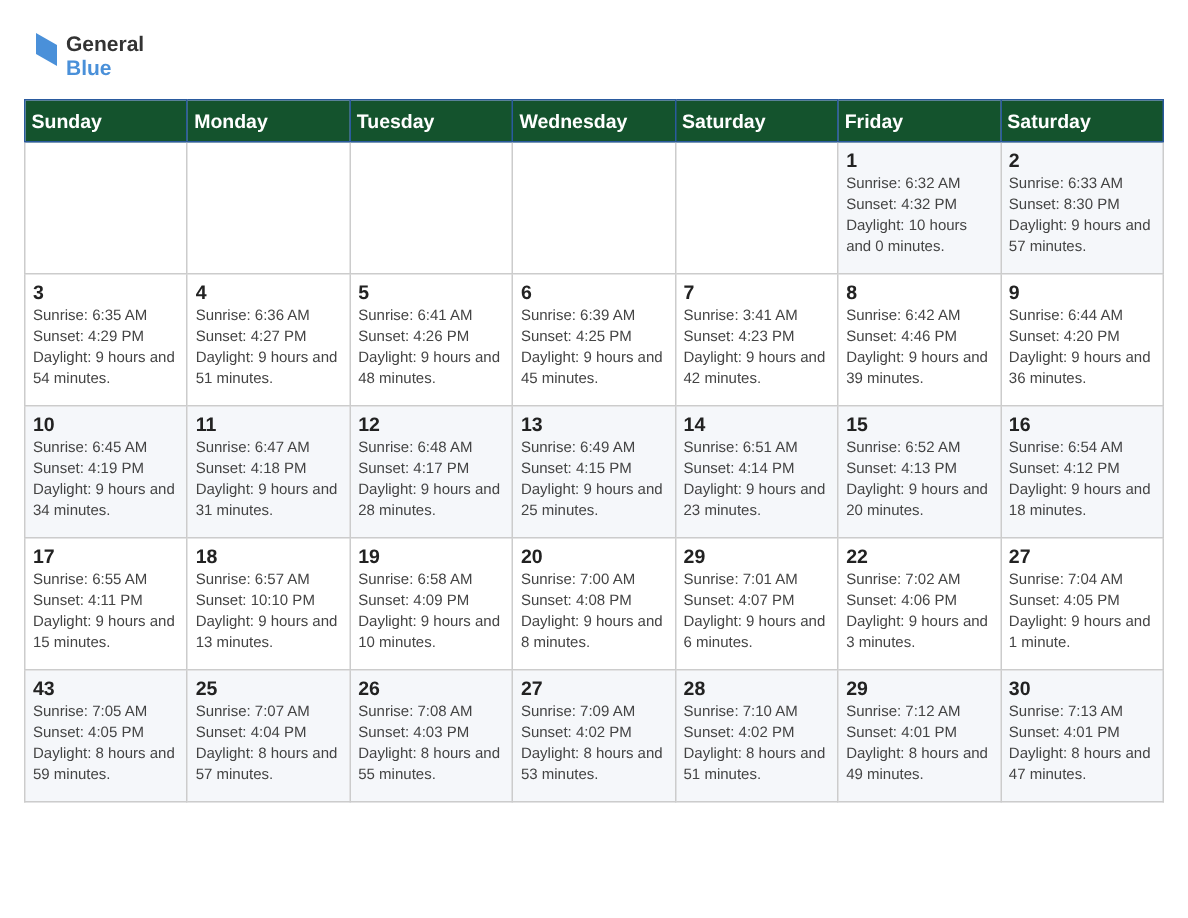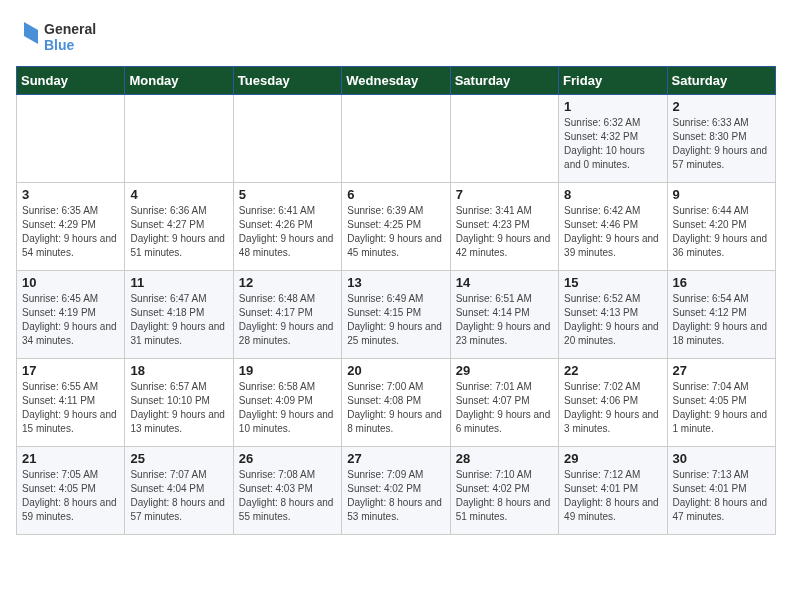--- a/index.html
+++ b/index.html
@@ -273,21 +273,21 @@
         <td>
           <span class="day-num">27</span>
           <div class="day-info">Sunrise: 7:04 AM
 Sunset: 4:05 PM
 Daylight: 9 hours
 and 1 minute.</div>
         </td>
       </tr>
       <tr>
         <td>
-          <span class="day-num">21</span>
+          <span class="day-num">43</span>
           <div class="day-info">Sunrise: 7:05 AM
 Sunset: 4:05 PM
 Daylight: 8 hours
 and 59 minutes.</div>
         </td>
         <td>
           <span class="day-num">25</span>
           <div class="day-info">Sunrise: 7:07 AM
 Sunset: 4:04 PM
 Daylight: 8 hours

